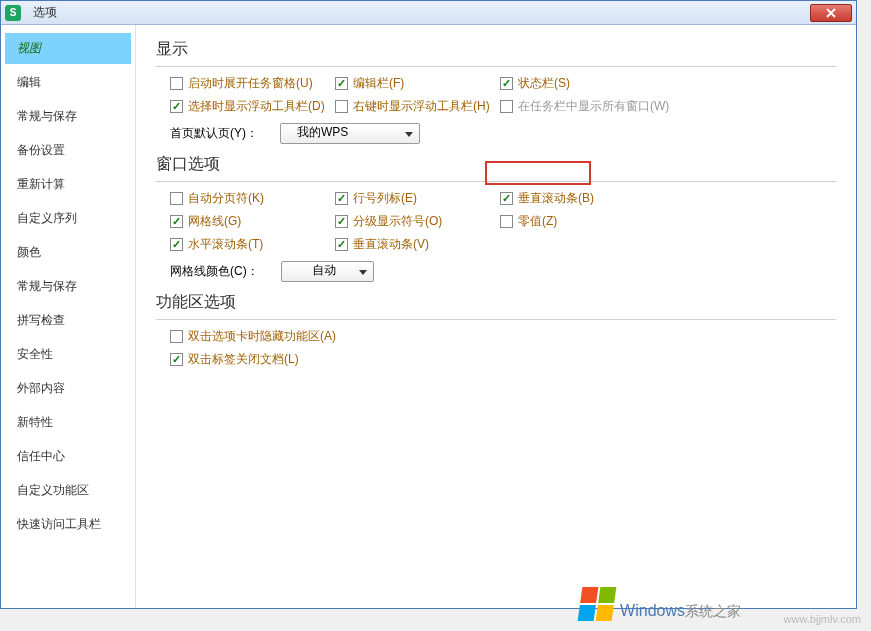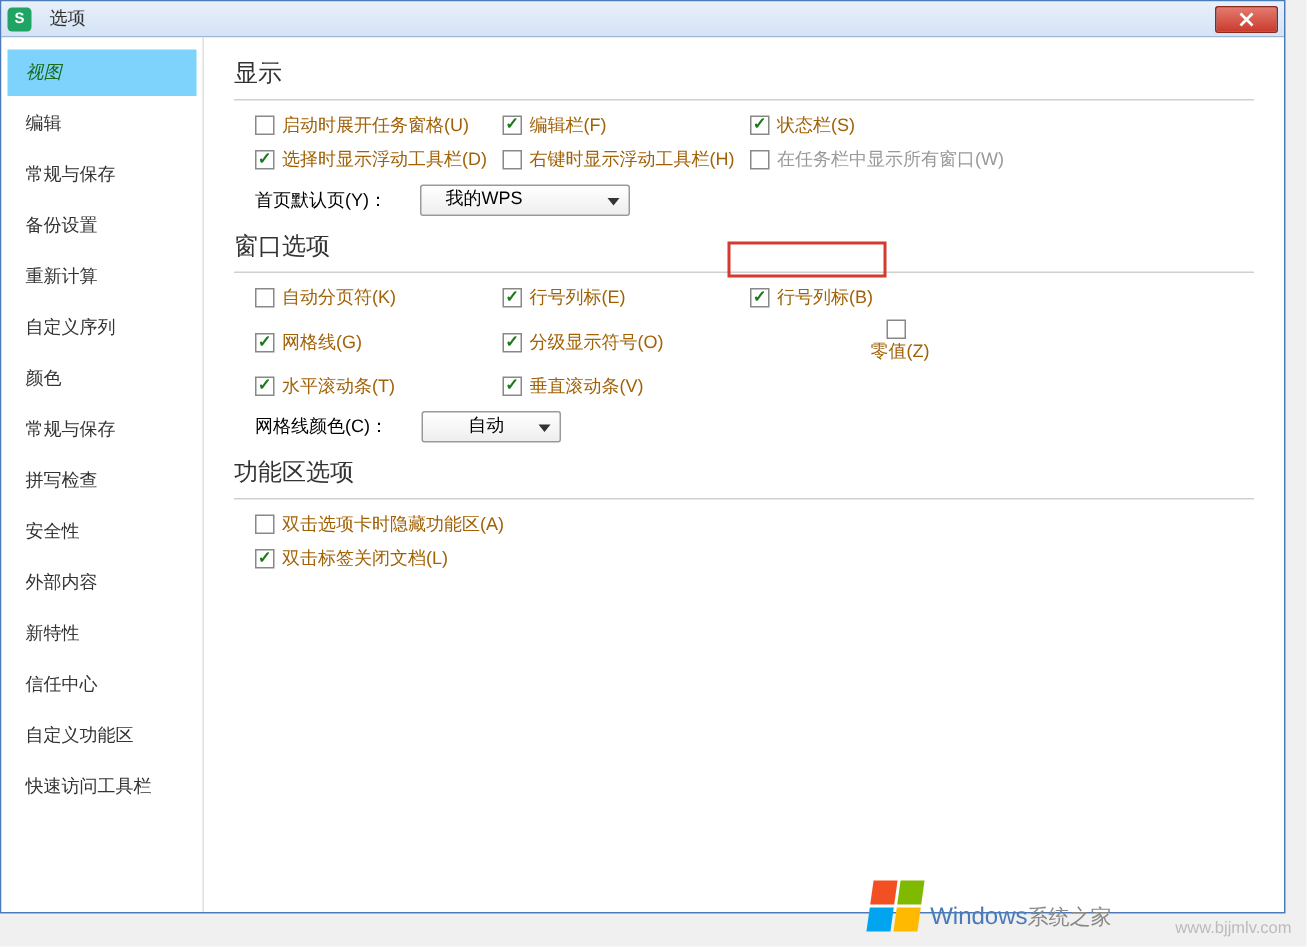--- a/index.html
+++ b/index.html
@@ -127,33 +127,33 @@
         <div class="checkbox-cell col1">
           <span class="checkbox"></span>
           <span class="checkbox-label">自动分页符(K)</span>
         </div>
         <div class="checkbox-cell col2">
           <span class="checkbox checked"></span>
           <span class="checkbox-label">行号列标(E)</span>
         </div>
         <div class="checkbox-cell col3">
           <span class="checkbox checked"></span>
-          <span class="checkbox-label">行号列标(B)</span>
+          <span class="checkbox-label">垂直滚动条(B)</span>
         </div>
       </div>
       <div class="checkbox-row">
         <div class="checkbox-cell col1">
           <span class="checkbox checked"></span>
           <span class="checkbox-label">网格线(G)</span>
         </div>
         <div class="checkbox-cell col2">
           <span class="checkbox checked"></span>
           <span class="checkbox-label">分级显示符号(O)</span>
         </div>
-        <div class="checkbox-cell col3" style="position:relative;flex-direction:column;">
+        <div class="checkbox-cell col3" style="position:relative;">
           <span class="checkbox"></span>
           <span class="checkbox-label">零值(Z)</span>
         </div>
       </div>
       <div class="checkbox-row">
         <div class="checkbox-cell col1">
           <span class="checkbox checked"></span>
           <span class="checkbox-label">水平滚动条(T)</span>
         </div>
         <div class="checkbox-cell col2">

